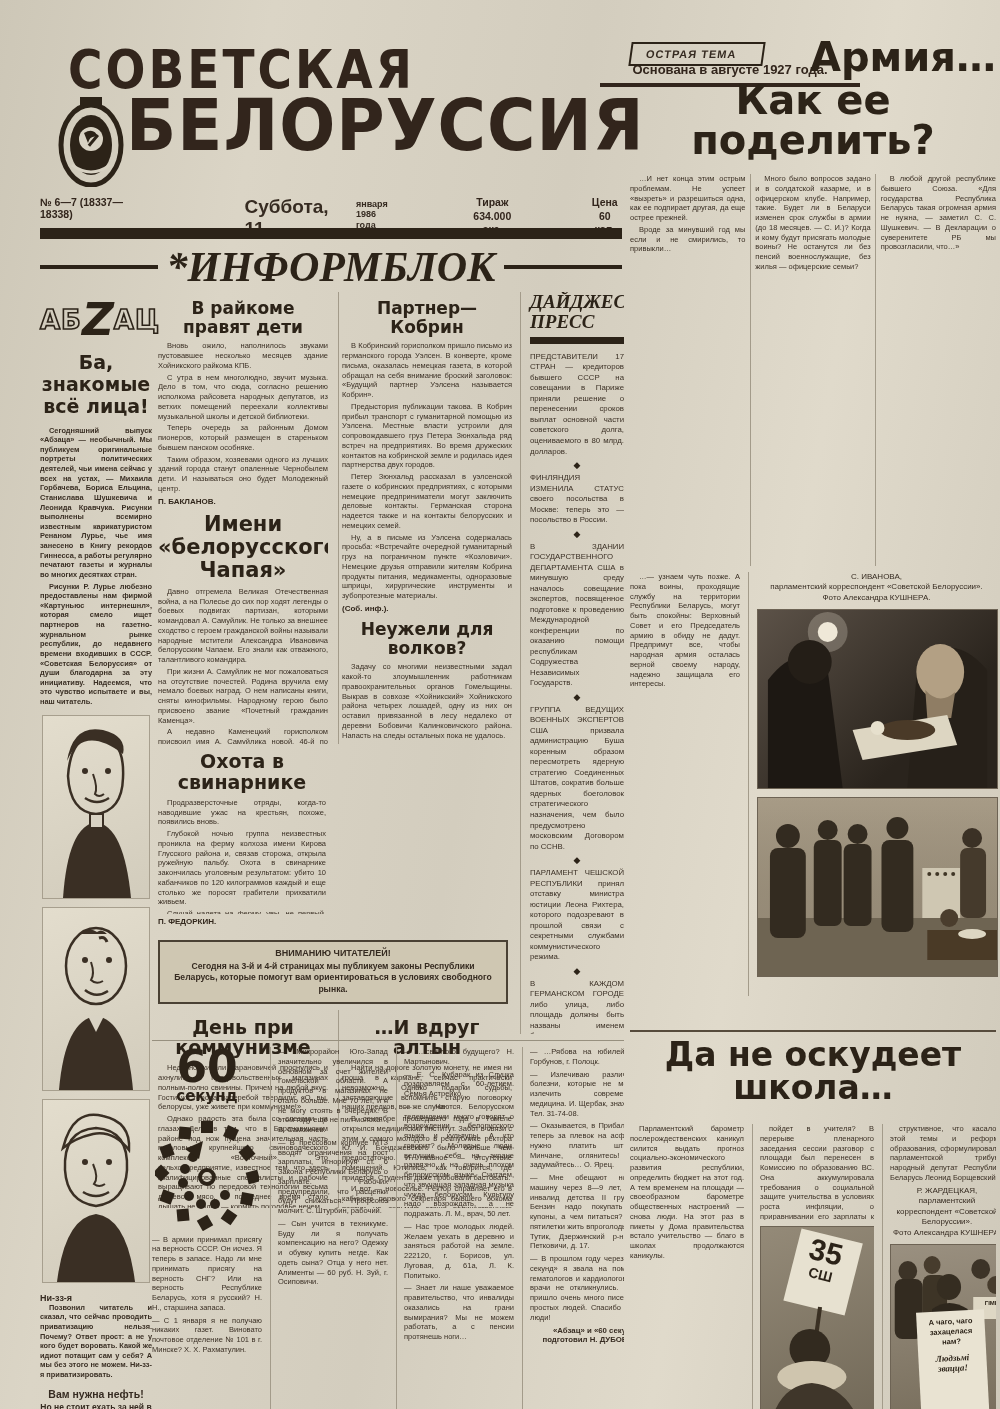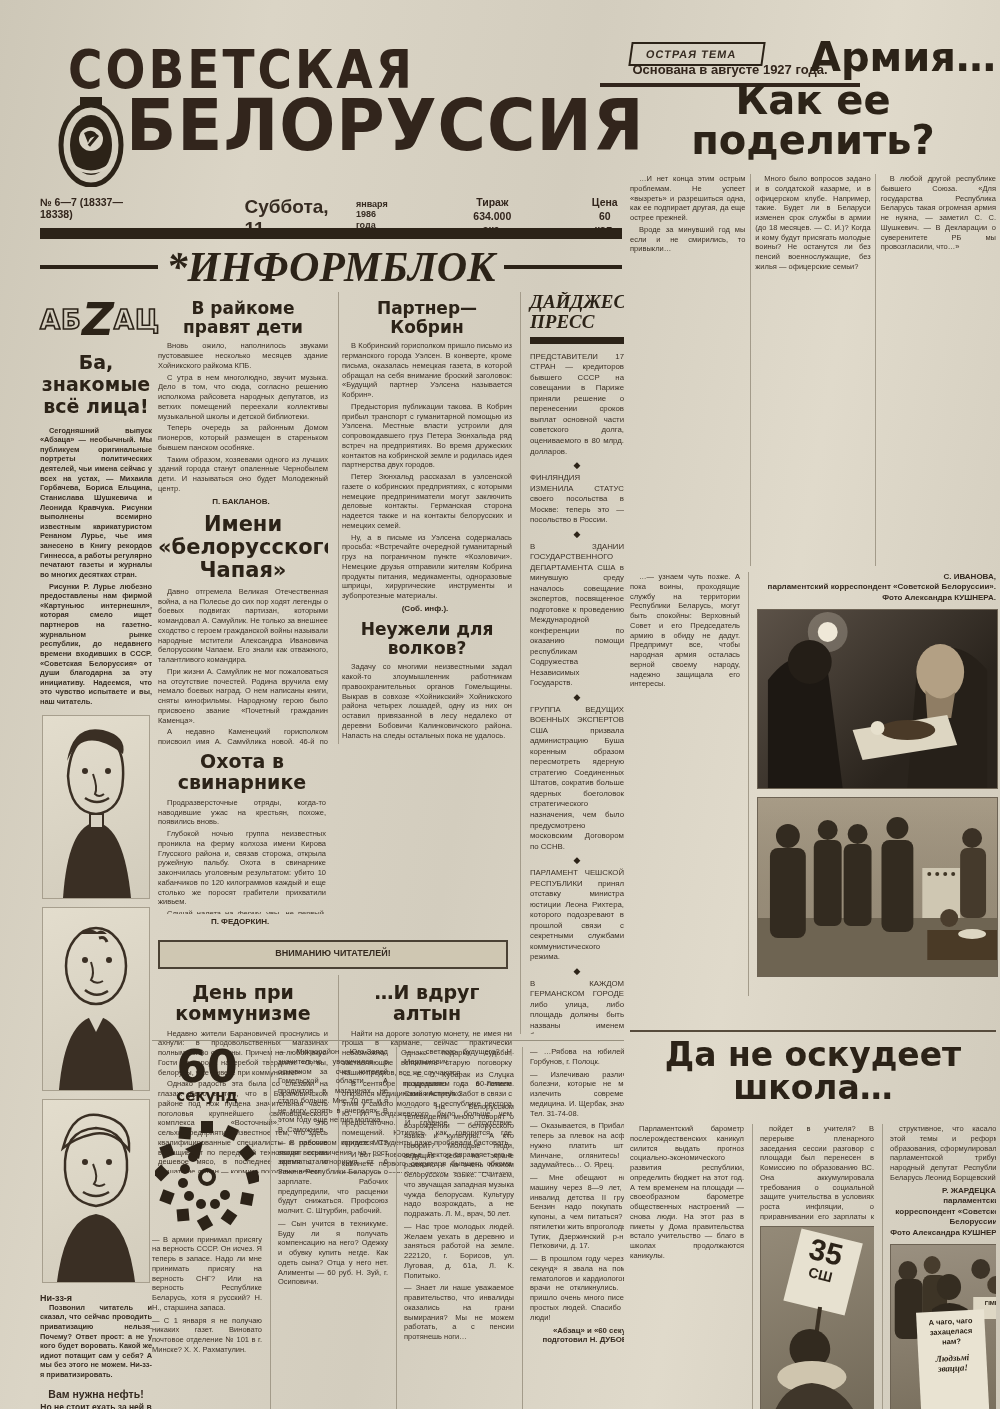--- a/index.html
+++ b/index.html
@@ -21,35 +21,35 @@
   #issue-row .cell{font-weight:bold;font-size:10.5px;color:#32251c;}
   .date-wrap{display:flex;margin-left:92px;}
   .date-big{font-size:19px;font-weight:bold;}
   .date-small{font-size:9px;font-weight:bold;line-height:1.15;margin:3px 0 0 5px;}
   .tp{margin-left:66px;text-align:center;line-height:1.3;}
   #black-bar{position:absolute;left:40px;top:228px;width:582px;height:11px;background:#2c2318;}
   
   .art-title{font-family:"DejaVu Sans",sans-serif;font-weight:bold;font-size:17px;line-height:1.1;
     text-align:center;color:#2c2318;margin:7px 0 5px;}
   .body p{font-size:7.5px;line-height:1.3;text-align:justify;text-indent:9px;margin:0 0 2px;color:#3a2f24;}
-  .byline{text-align:center;font-weight:bold;font-size:8px;margin:3px 4px 6px 0;color:#32271c;}
+  .byline{text-align:left;font-weight:bold;font-size:8px;margin:3px 4px 6px 0;color:#32271c;}
   
   #army{position:absolute;left:630px;top:42px;width:366px;}
   #army-kicker{display:inline-block;border:2px solid #2c2318;padding:4px 26px 4px 14px;font-weight:bold;
     font-size:11px;letter-spacing:1px;transform:skewX(-8deg);}
   #army-h1{font-family:"DejaVu Sans",sans-serif;font-weight:bold;font-size:40px;text-align:right;
     line-height:.95;color:#2c2318;margin-top:-28px;}
   #army-h2{font-family:"DejaVu Sans",sans-serif;font-weight:bold;font-size:40px;text-align:center;
     line-height:1;color:#2c2318;margin-top:4px;letter-spacing:0;}
   #army-text{margin-top:14px;height:392px;overflow:hidden;column-count:3;column-gap:10px;
     column-rule:1px solid #a39b8a;}
   #army-bottom{display:flex;margin-top:6px;}
   #army-cont{width:110px;flex:none;overflow:hidden;height:424px;padding-right:8px;border-right:1px solid #a39b8a;}
   #army-right{flex:1;padding-left:8px;}
-  .byline-block{text-align:right;font-size:8px;font-weight:bold;line-height:1.3;margin-bottom:6px;}
+  .byline-block{text-align:center;font-size:8px;font-weight:normal;line-height:1.3;margin-bottom:6px;}
   .photo{position:relative;width:100%;overflow:hidden;border:1px solid #6d6354;}
   .photo + .photo{margin-top:8px;}
   
   #infoblock-head{position:absolute;left:40px;top:246px;width:582px;display:flex;align-items:center;}
   #infoblock-head .hline{flex:1;border-top:4px solid #2c2318;}
   #infoblock-title{font-family:"Liberation Serif",serif;font-style:italic;font-weight:bold;
     font-size:42px;color:#2c2318;padding:0 8px;white-space:nowrap;line-height:1;}
   
   #left-strip{position:absolute;left:40px;top:298px;width:112px;}
   #abzac-logo{font-family:"DejaVu Sans",sans-serif;font-weight:bold;text-align:center;line-height:1;}
@@ -332,20 +332,21 @@
                   <p>Случай налета на ферму, увы, не первый. Как бы на самом деле не стало животноводство фронтом.</p>
                 </div>
               <div class="byline">П. ФЕДОРКИН.</div>
             </div>
           </div>
         </div>
       </div>
 
       <div id="notice">
         <div class="n-title">ВНИМАНИЮ ЧИТАТЕЛЕЙ!</div>
+        <div class="n-text">Сегодня на 3-й и 4-й страницах мы публикуем законы Республики Беларусь, которые помогут вам ориентироваться в условиях свободного рынка.</div>
       </div>
 
       <div id="row2" class="two-col">
         <div class="col">
           <div class="art-title" style="font-size:19px">День при коммунизме</div>
           <div class="body">
 
           <p>Недавно жители Барановичей проснулись и ахнули: в продовольственных магазинах полным-полно свинины. Причем на любой вкус. Гости же города наперебой твердили: «О, вы, белорусы, уже живете при коммунизме!»</p>
               <p>Однако радость эта была со слезами на глазах. Дело в том, что в Барановичском районе под нож пущена значительная часть поголовья крупнейшего свиноводческого комплекса «Восточный». Это сельхозпредприятие, известное тем, что здесь квалифицированные специалисты и рабочие выращивают по передовой технологии весьма дешевое мясо, в последнее время стало дышать не ладан — кормить поголовье нечем.</p>
             </div>

